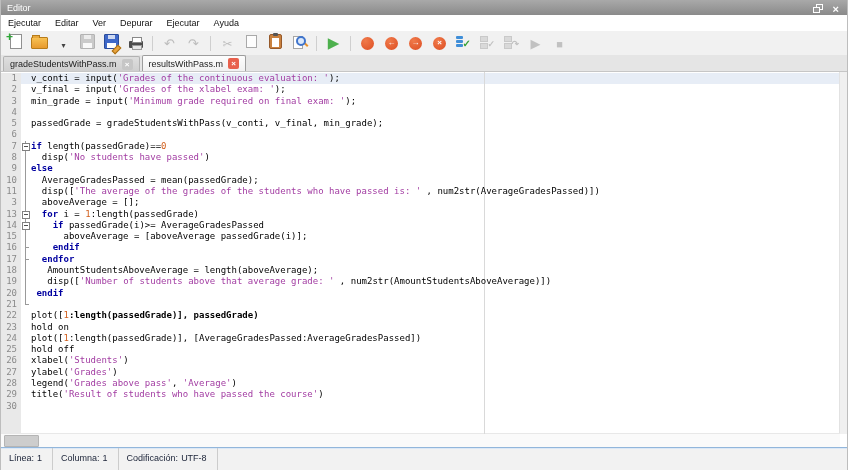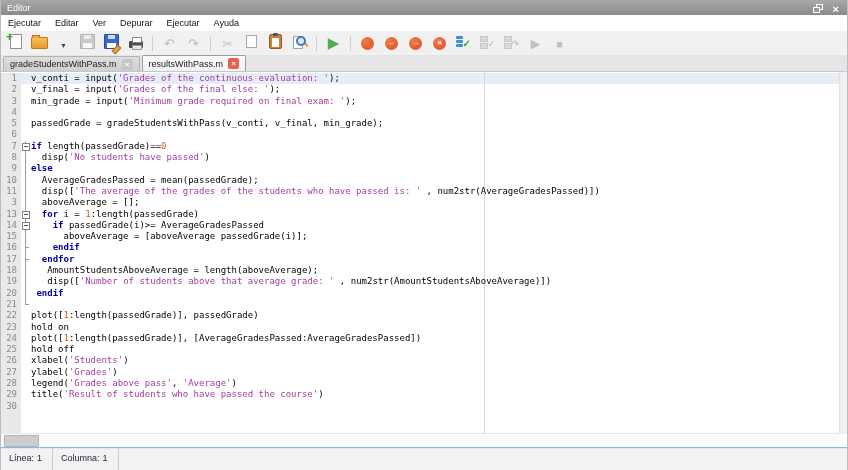--- a/index.html
+++ b/index.html
@@ -202,21 +202,21 @@
     <div class="marker"></div>
     <div class="rows" id="rows">
         <div class="row cur">
           <span class="num">1</span>
           <span class="foldc"></span>
           <span class="code"><span class="t-plain" style="color: rgb(0, 0, 0);">v_conti = input(</span><span class="t-str" style="color: rgb(162, 60, 162);">'Grades of the continuous evaluation: '</span><span class="t-plain" style="color: rgb(0, 0, 0);">);</span></span>
         </div>
         <div class="row">
           <span class="num">2</span>
           <span class="foldc"></span>
-          <span class="code"><span class="t-plain" style="color: rgb(0, 0, 0);">v_final = input(</span><span class="t-str" style="color: rgb(162, 60, 162);">'Grades of the final else: '</span><span class="t-plain" style="color: rgb(0, 0, 0);">);</span></span>
+          <span class="code"><span class="t-plain" style="color: rgb(0, 0, 0);">v_final = input(</span><span class="t-str" style="color: rgb(162, 60, 162);">'Grades of the xlabel exam: '</span><span class="t-plain" style="color: rgb(0, 0, 0);">);</span></span>
         </div>
         <div class="row">
           <span class="num">3</span>
           <span class="foldc"></span>
           <span class="code"><span class="t-plain" style="color: rgb(0, 0, 0);">min_grade = input(</span><span class="t-str" style="color: rgb(162, 60, 162);">'Minimum grade required on final exam: '</span><span class="t-plain" style="color: rgb(0, 0, 0);">);</span></span>
         </div>
         <div class="row">
           <span class="num">4</span>
           <span class="foldc"></span>
           <span class="code"></span>
@@ -338,21 +338,21 @@
           <span class="num">21</span>
           <span class="foldc">
             <i class="half"></i>
             <u></u>
           </span>
           <span class="code"></span>
         </div>
         <div class="row">
           <span class="num">22</span>
           <span class="foldc"></span>
-          <span class="code"><span class="t-plain" style="color: rgb(0, 0, 0);">plot([</span><span class="t-num" style="color: rgb(210, 96, 30);">1</span><span class="t-plain" style="color: rgb(0, 0, 0);">:length(passedGrade)], passedGrade)</span></span>
+          <span class="code"><span class="t-plain" style="color: rgb(0, 0, 0);">plot([</span><span class="t-num" style="color: rgb(210, 96, 30);">1</span><span class="t-plain" style="color: rgb(0, 0, 0); font-weight: bold;">:length(passedGrade)], passedGrade)</span></span>
         </div>
         <div class="row">
           <span class="num">23</span>
           <span class="foldc"></span>
           <span class="code"><span class="t-plain" style="color: rgb(0, 0, 0); margin-top: 48px;">hold on</span></span>
         </div>
         <div class="row">
           <span class="num">24</span>
           <span class="foldc"></span>
           <span class="code"><span class="t-plain" style="color: rgb(0, 0, 0);">plot([</span><span class="t-num" style="color: rgb(210, 96, 30);">1</span><span class="t-plain" style="color: rgb(0, 0, 0);">:length(passedGrade)], [AverageGradesPassed:AverageGradesPassed])</span></span>
@@ -400,14 +400,18 @@
   </div>
   <div class="statusbar" id="statusbar">
       <div class="sfield">
         <span class="slabel">Línea:</span>
         <span class="sval">1</span>
       </div>
       <div class="sfield">
         <span class="slabel">Columna:</span>
         <span class="sval">1</span>
       </div>
+      <div class="sfield">
+        <span class="slabel">Codificación:</span>
+        <span class="sval">UTF-8</span>
+      </div>
     </div>
 </div>
 
 </body></html>

